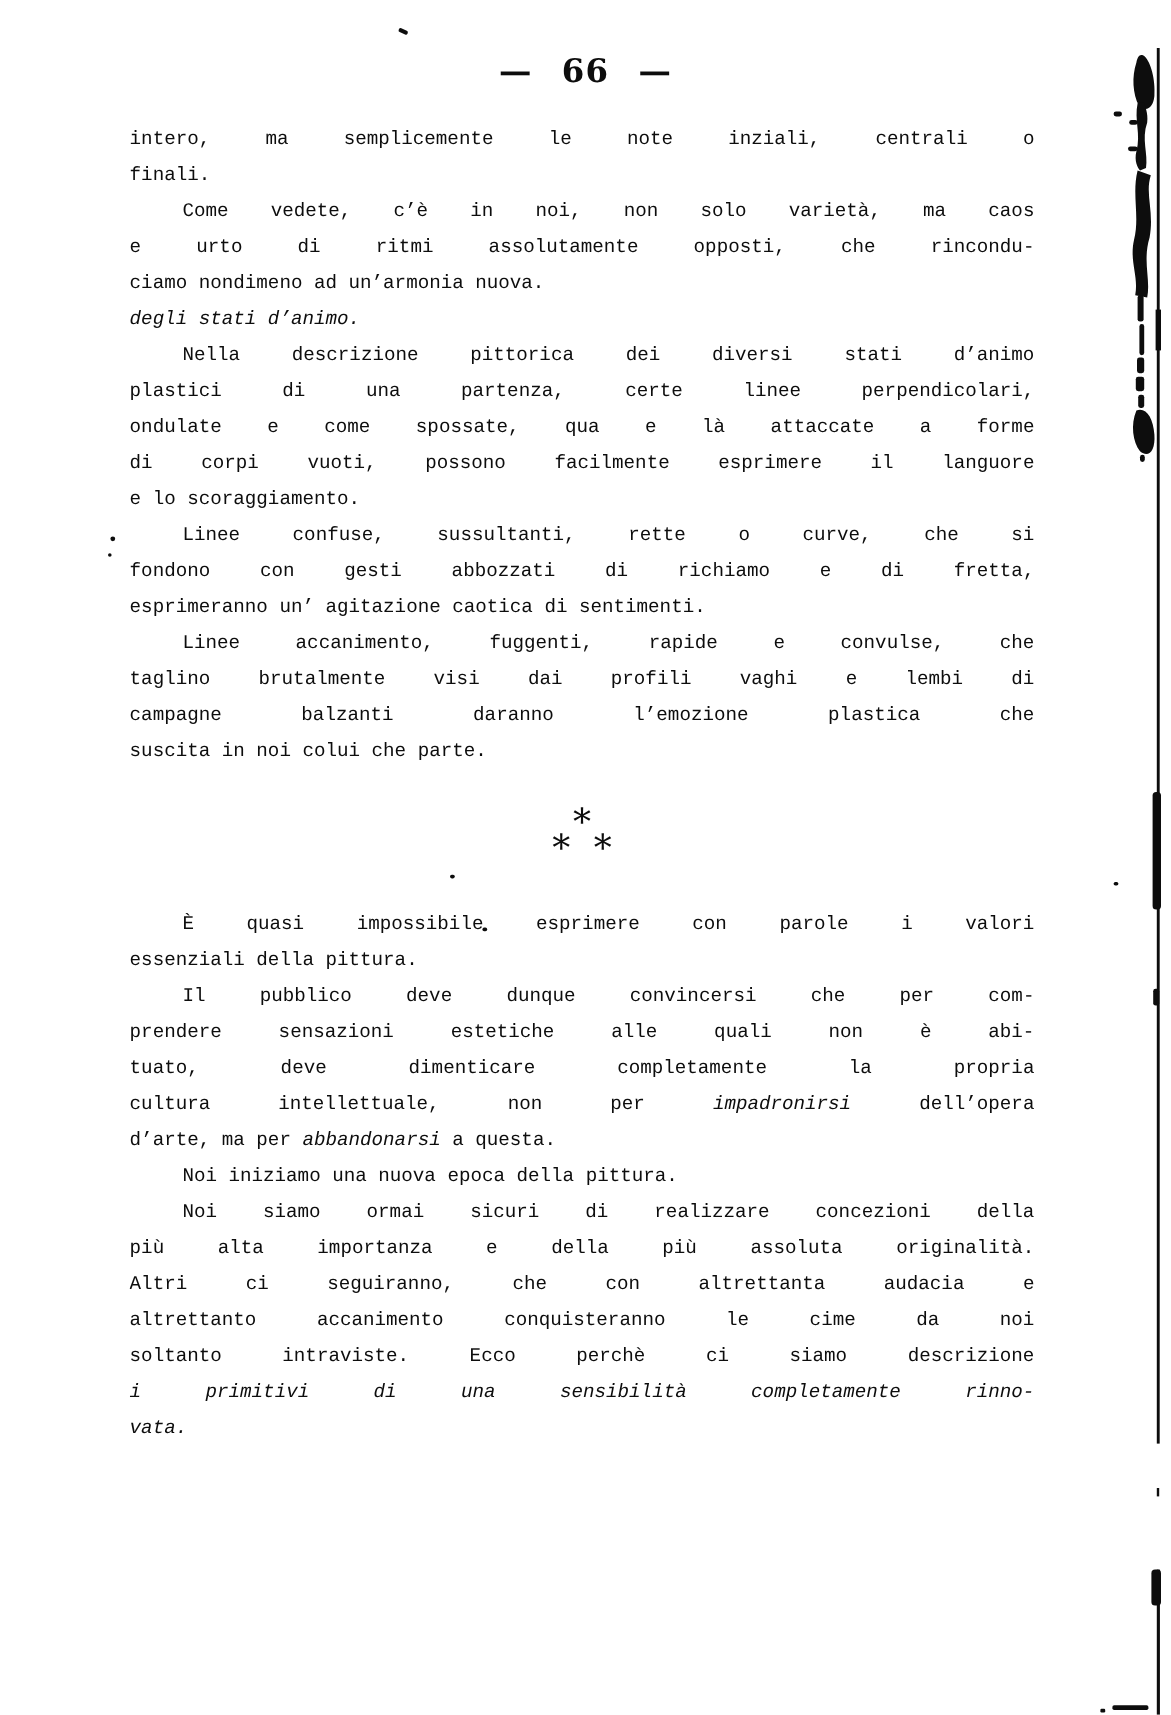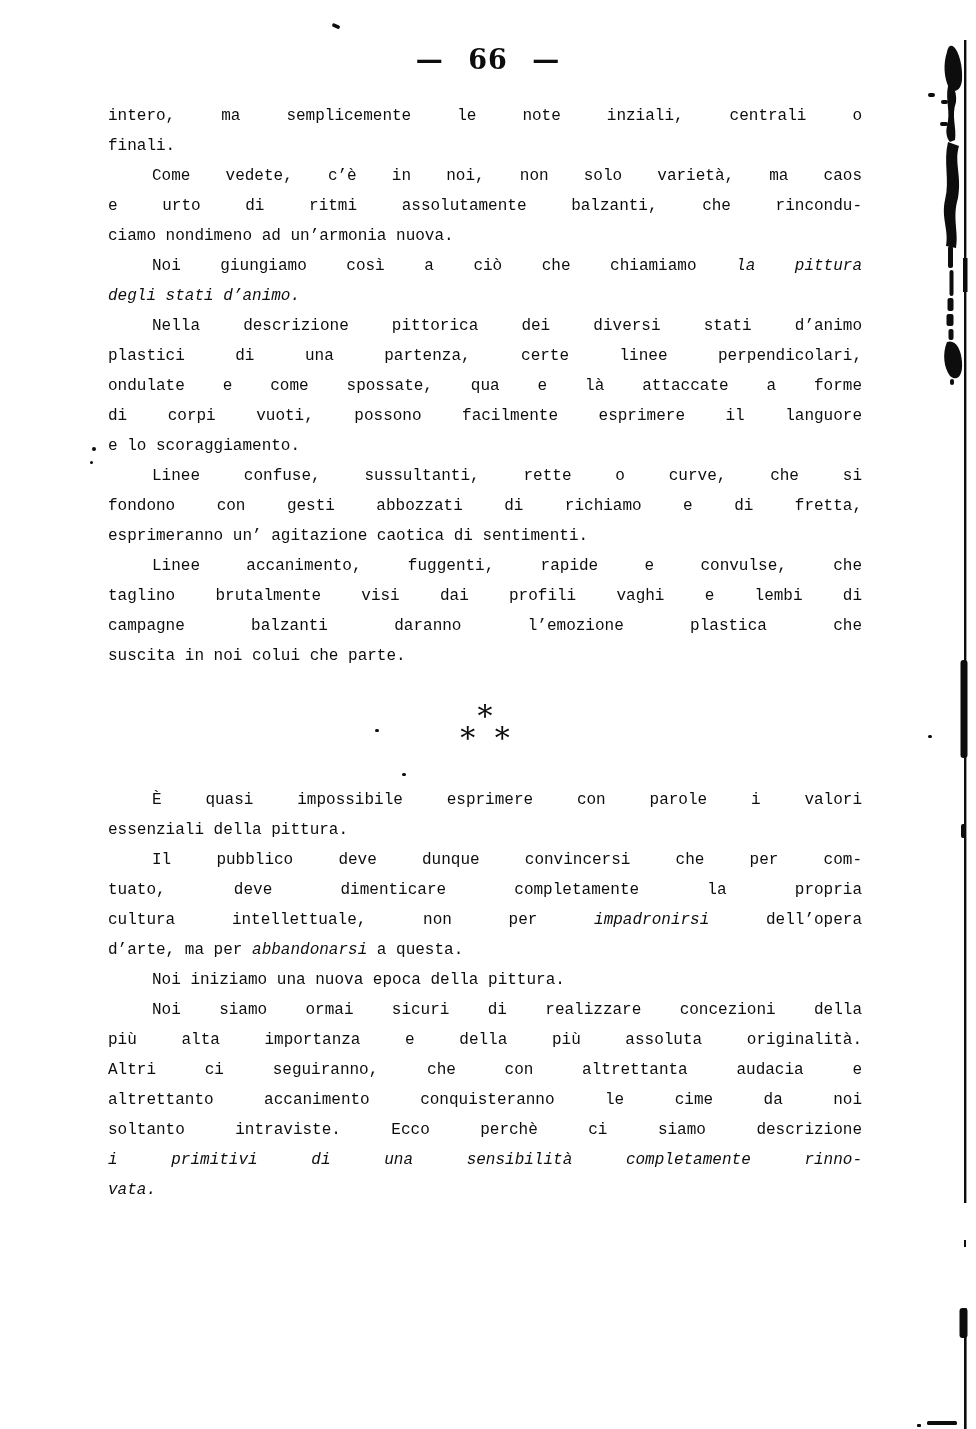--- a/index.html
+++ b/index.html
@@ -63,23 +63,22 @@
 
 <div class="page" style="background: rgb(255, 255, 255); color: rgb(13, 13, 13);">
 
   <div class="page-number">— 66 —</div>
 
   <div class="text-column">
     <div class="text-block">
         <div class="line justify"><span>intero, ma semplicemente le note inziali, centrali o</span></div>
         <div class="line"><span>finali.</span></div>
         <div class="line justify indent"><span>Come vedete, c’è in noi, non solo varietà, ma caos</span></div>
-        <div class="line justify"><span>e urto di ritmi assolutamente balzanti, che rincondu-</span></div>
+        <div class="line justify"><span>e urto di ritmi assolutamente opposti, che rincondu-</span></div>
         <div class="line"><span>ciamo nondimeno ad un’armonia nuova.</span></div>
-        <div class="line justify indent"><span>Noi giungiamo così a ciò che chiamiamo </span><i>la pittura</i></div>
         <div class="line"><i>degli stati d’animo.</i></div>
         <div class="line justify indent"><span>Nella descrizione pittorica dei diversi stati d’animo</span></div>
         <div class="line justify"><span>plastici di una partenza, certe linee perpendicolari,</span></div>
         <div class="line justify"><span>ondulate e come spossate, qua e là attaccate a forme</span></div>
         <div class="line justify"><span>di corpi vuoti, possono facilmente esprimere il languore</span></div>
         <div class="line"><span>e lo scoraggiamento.</span></div>
         <div class="line justify indent"><span>Linee confuse, sussultanti, rette o curve, che si</span></div>
         <div class="line justify"><span>fondono con gesti abbozzati di richiamo e di fretta,</span></div>
         <div class="line"><span>esprimeranno un’ agitazione caotica di sentimenti.</span></div>
         <div class="line justify indent"><span>Linee accanimento, fuggenti, rapide e convulse, che</span></div>
@@ -90,20 +89,21 @@
 
     <div class="asterism">
       <div class="row1">*</div>
       <div class="row2">* *</div>
     </div>
 
     <div class="text-block">
         <div class="line justify indent"><span>È quasi impossibile esprimere con parole i valori</span></div>
         <div class="line"><span>essenziali della pittura.</span></div>
         <div class="line justify indent"><span>Il pubblico deve dunque convincersi che per com-</span></div>
+        <div class="line justify"><span>prendere sensazioni estetiche alle quali non è abi-</span></div>
         <div class="line justify"><span>tuato, deve dimenticare completamente la propria</span></div>
         <div class="line justify"><span>cultura intellettuale, non per </span><i>impadronirsi</i><span> dell’opera</span></div>
         <div class="line"><span>d’arte, ma per </span><i>abbandonarsi</i><span> a questa.</span></div>
         <div class="line indent"><span>Noi iniziamo una nuova epoca della pittura.</span></div>
         <div class="line justify indent"><span>Noi siamo ormai sicuri di realizzare concezioni della</span></div>
         <div class="line justify"><span>più alta importanza e della più assoluta originalità.</span></div>
         <div class="line justify"><span>Altri ci seguiranno, che con altrettanta audacia e</span></div>
         <div class="line justify"><span>altrettanto accanimento conquisteranno le cime da noi</span></div>
         <div class="line justify"><span>soltanto intraviste. Ecco perchè ci siamo descrizione</span></div>
         <div class="line justify"><i>i primitivi di una sensibilità completamente rinno-</i></div>

